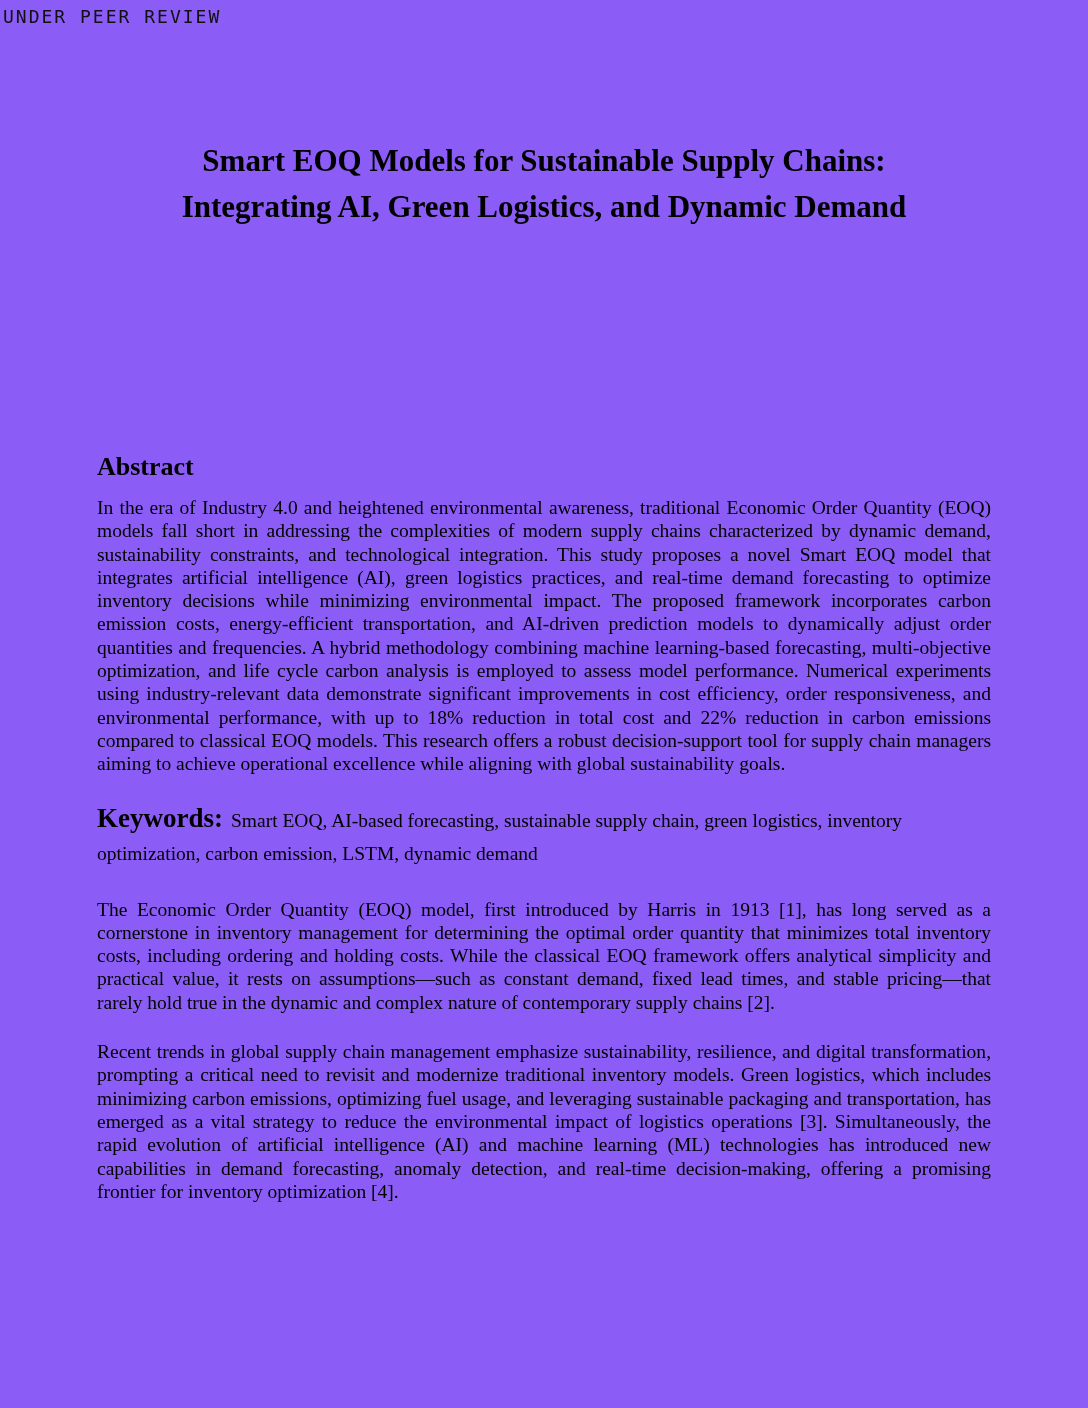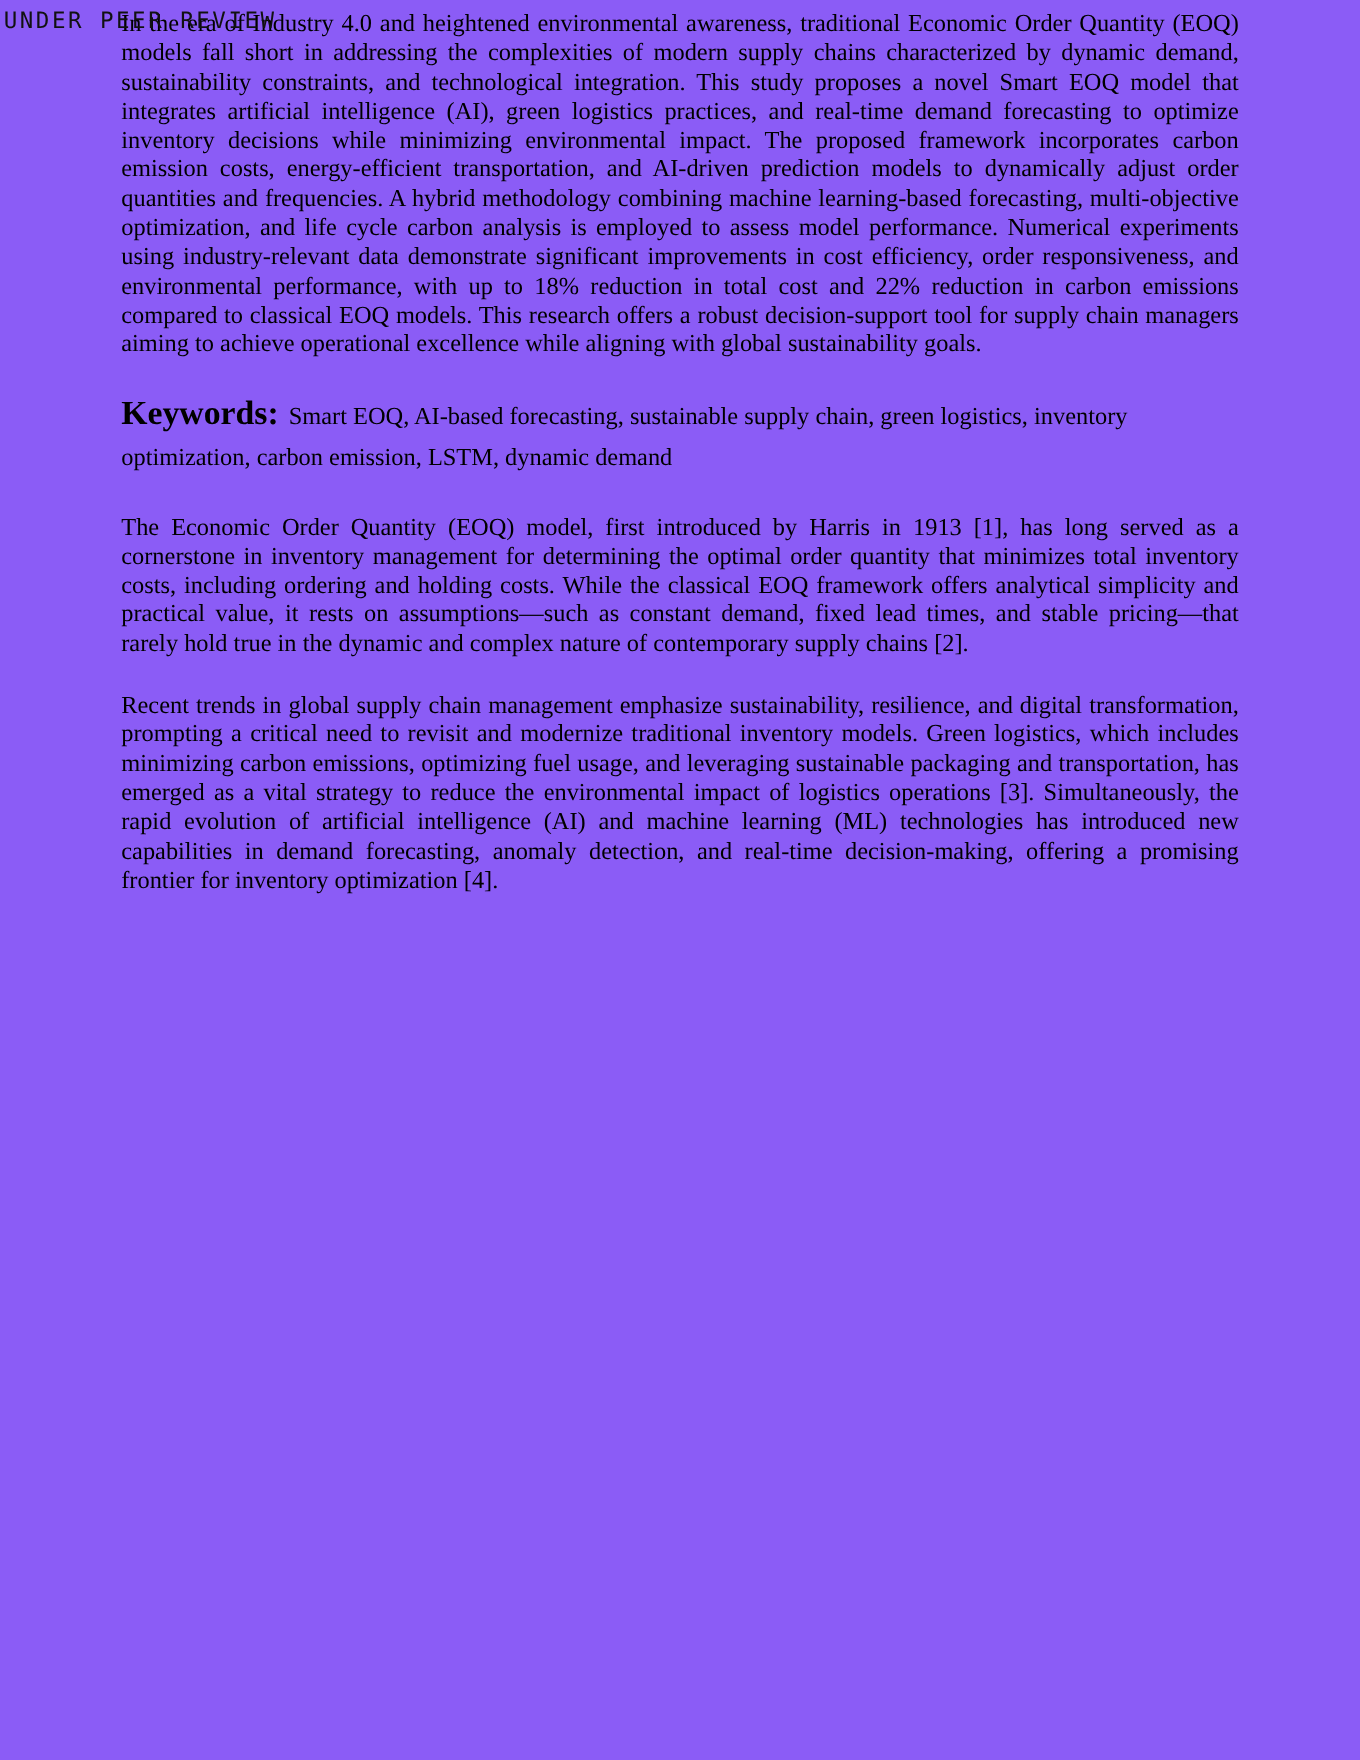--- a/index.html
+++ b/index.html
@@ -74,21 +74,26 @@
     text-align: center;
   }
 </style>
 </head>
 <body>
 
 <div class="page">
 
   <div class="banner">UNDER PEER REVIEW</div>
 
+  <h1 class="title">
+    <span class="title-line">Smart EOQ Models for Sustainable Supply Chains:</span>
+    <span class="title-line">Integrating AI, Green Logistics, and Dynamic Demand</span>
+  </h1>
 
+  <h2 class="section abstract-h">Abstract</h2>
 
   <p class="body"><span>In the era of Industry 4.0 and heightened environmental awareness, traditional Economic Order Quantity (EOQ) models fall short in addressing the complexities of modern supply chains characterized by dynamic demand, sustainability constraints, and technological integration. This study proposes a novel </span><b>Smart EOQ model</b><span> that integrates </span><b>artificial intelligence (AI), green logistics practices</b><span>, and </span><b>real-time demand forecasting</b><span> to optimize inventory decisions while minimizing environmental impact. The proposed framework incorporates carbon emission costs, energy-efficient transportation, and AI-driven prediction models to dynamically adjust order quantities and frequencies. A hybrid methodology combining </span><b>machine learning-based forecasting</b><span>, </span><b>multi-objective optimization</b><span>, and </span><b>life cycle carbon analysis</b><span> is employed to assess model performance. Numerical experiments using industry-relevant data demonstrate significant improvements in cost efficiency, order responsiveness, and environmental performance, with up to </span><b>18% reduction in total cost</b><span> and </span><b>22% reduction in carbon emissions</b><span> compared to classical EOQ models. This research offers a robust decision-support tool for supply chain managers aiming to achieve operational excellence while aligning with global sustainability goals.</span></p>
 
   <p class="keywords">
     <span class="kw-head">Keywords:</span><span>Smart EOQ, AI-based forecasting, sustainable supply chain, green logistics, inventory optimization, carbon emission, LSTM, dynamic demand</span>
   </p>
 
 
   <p class="body"><span>The Economic Order Quantity (EOQ) model, first introduced by Harris in 1913 [1], has long served as a cornerstone in inventory management for determining the optimal order quantity that minimizes total inventory costs, including ordering and holding costs. While the classical EOQ framework offers analytical simplicity and practical value, it rests on assumptions—such as constant demand, fixed lead times, and stable pricing—that rarely hold true in the dynamic and complex nature of contemporary supply chains [2].</span></p>
 

